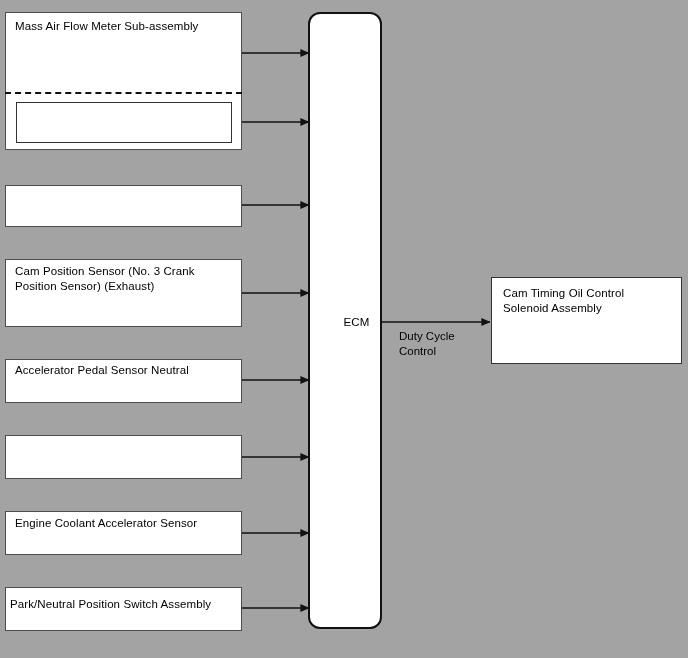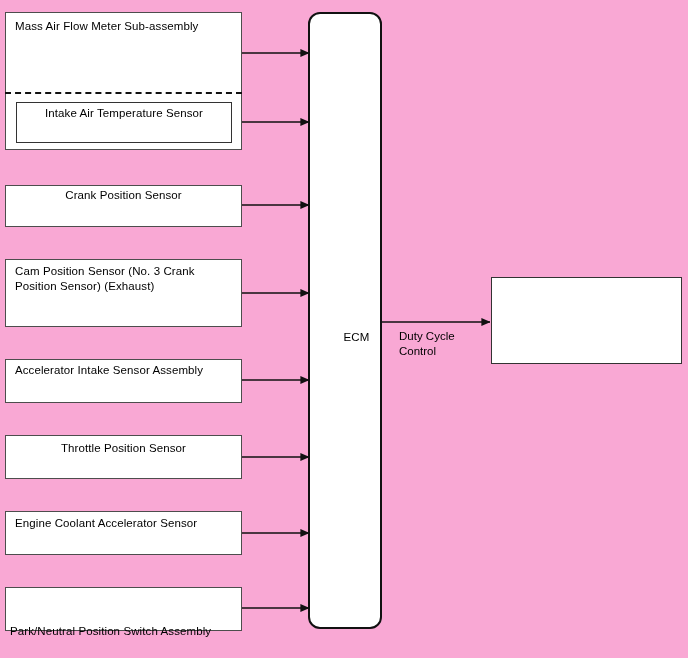--- a/index.html
+++ b/index.html
@@ -8,21 +8,21 @@
     background: #ffffff;
   }
   body {
     font-family: "Liberation Sans", sans-serif;
     color: #000000;
   }
   #diagram-root {
     position: relative;
     width: 688px;
     height: 658px;
-    background: #f9a8d4;
+    background: #a3a3a3;
     overflow: hidden;
   }
   #diagram-svg {
     position: absolute;
     left: 0;
     top: 0;
     width: 688px;
     height: 658px;
   }
   .node-box {
@@ -104,42 +104,41 @@
     <g>
       <line x1="382" y1="322" x2="490" y2="322" stroke="#111111" stroke-width="1.6" marker-end="url(#arrowhead)"></line>
     </g>
   </svg>
 
   <div class="node-box" style="left:5px; top:12px; width:237px; height:138px;"></div>
   <div class="node-label" style="left:15px; top:19px; width:220px;">Mass Air Flow Meter Sub-assembly</div>
   <div class="dashed-divider" style="left:5px; top:92px; width:237px;"></div>
 
   <div class="node-box heavy" style="left:16px; top:102px; width:216px; height:41px;"></div>
-  <div class="node-label centered" style="left:20px; top:106px; width:208px;">Intake Air Temperature Sensor</div>
 
   <div class="node-box" style="left:5px; top:185px; width:237px; height:42px;"></div>
-  <div class="node-label centered" style="left:10px; top:188px; width:227px;">Crank Position Sensor</div>
 
   <div class="node-box" style="left:5px; top:259px; width:237px; height:68px;"></div>
   <div class="node-label" style="left:15px; top:264px; width:222px;">Cam Position Sensor (No. 3 Crank
 Position Sensor) (Exhaust)</div>
 
   <div class="node-box" style="left:5px; top:359px; width:237px; height:44px;"></div>
-  <div class="node-label" style="left:15px; top:363px; width:222px;">Accelerator Intake Sensor Assembly</div>
+  <div class="node-label" style="left:15px; top:363px; width:222px;">Accelerator Pedal Sensor Neutral</div>
 
   <div class="node-box" style="left:5px; top:435px; width:237px; height:44px;"></div>
-  <div class="node-label centered" style="left:10px; top:441px; width:227px;">Throttle Position Sensor</div>
 
   <div class="node-box" style="left:5px; top:511px; width:237px; height:44px;"></div>
   <div class="node-label" style="left:15px; top:516px; width:222px;">Engine Coolant Accelerator Sensor</div>
 
   <div class="node-box" style="left:5px; top:587px; width:237px; height:44px;"></div>
-  <div class="node-label" style="left:10px; top:624px; width:227px;">Park/Neutral Position Switch Assembly</div>
+  <div class="node-label" style="left:10px; top:597px; width:227px;">Park/Neutral Position Switch Assembly</div>
 
   <div class="ecm-box" style="left:308px; top:12px; width:74px; height:617px;"></div>
-  <div class="node-label centered" style="left:308px; top:330px; width:97px;">ECM</div>
+  <div class="node-label centered" style="left:308px; top:315px; width:97px;">ECM</div>
 
   <div class="edge-label" style="left:399px; top:329px; width:100px;">Duty Cycle
 Control</div>
 
   <div class="node-box heavy" style="left:491px; top:277px; width:191px; height:87px;"></div>
+  <div class="node-label" style="left:503px; top:286px; width:172px;">Cam Timing Oil Control
+Solenoid Assembly</div>
 
 </div>
 
 </body></html>

